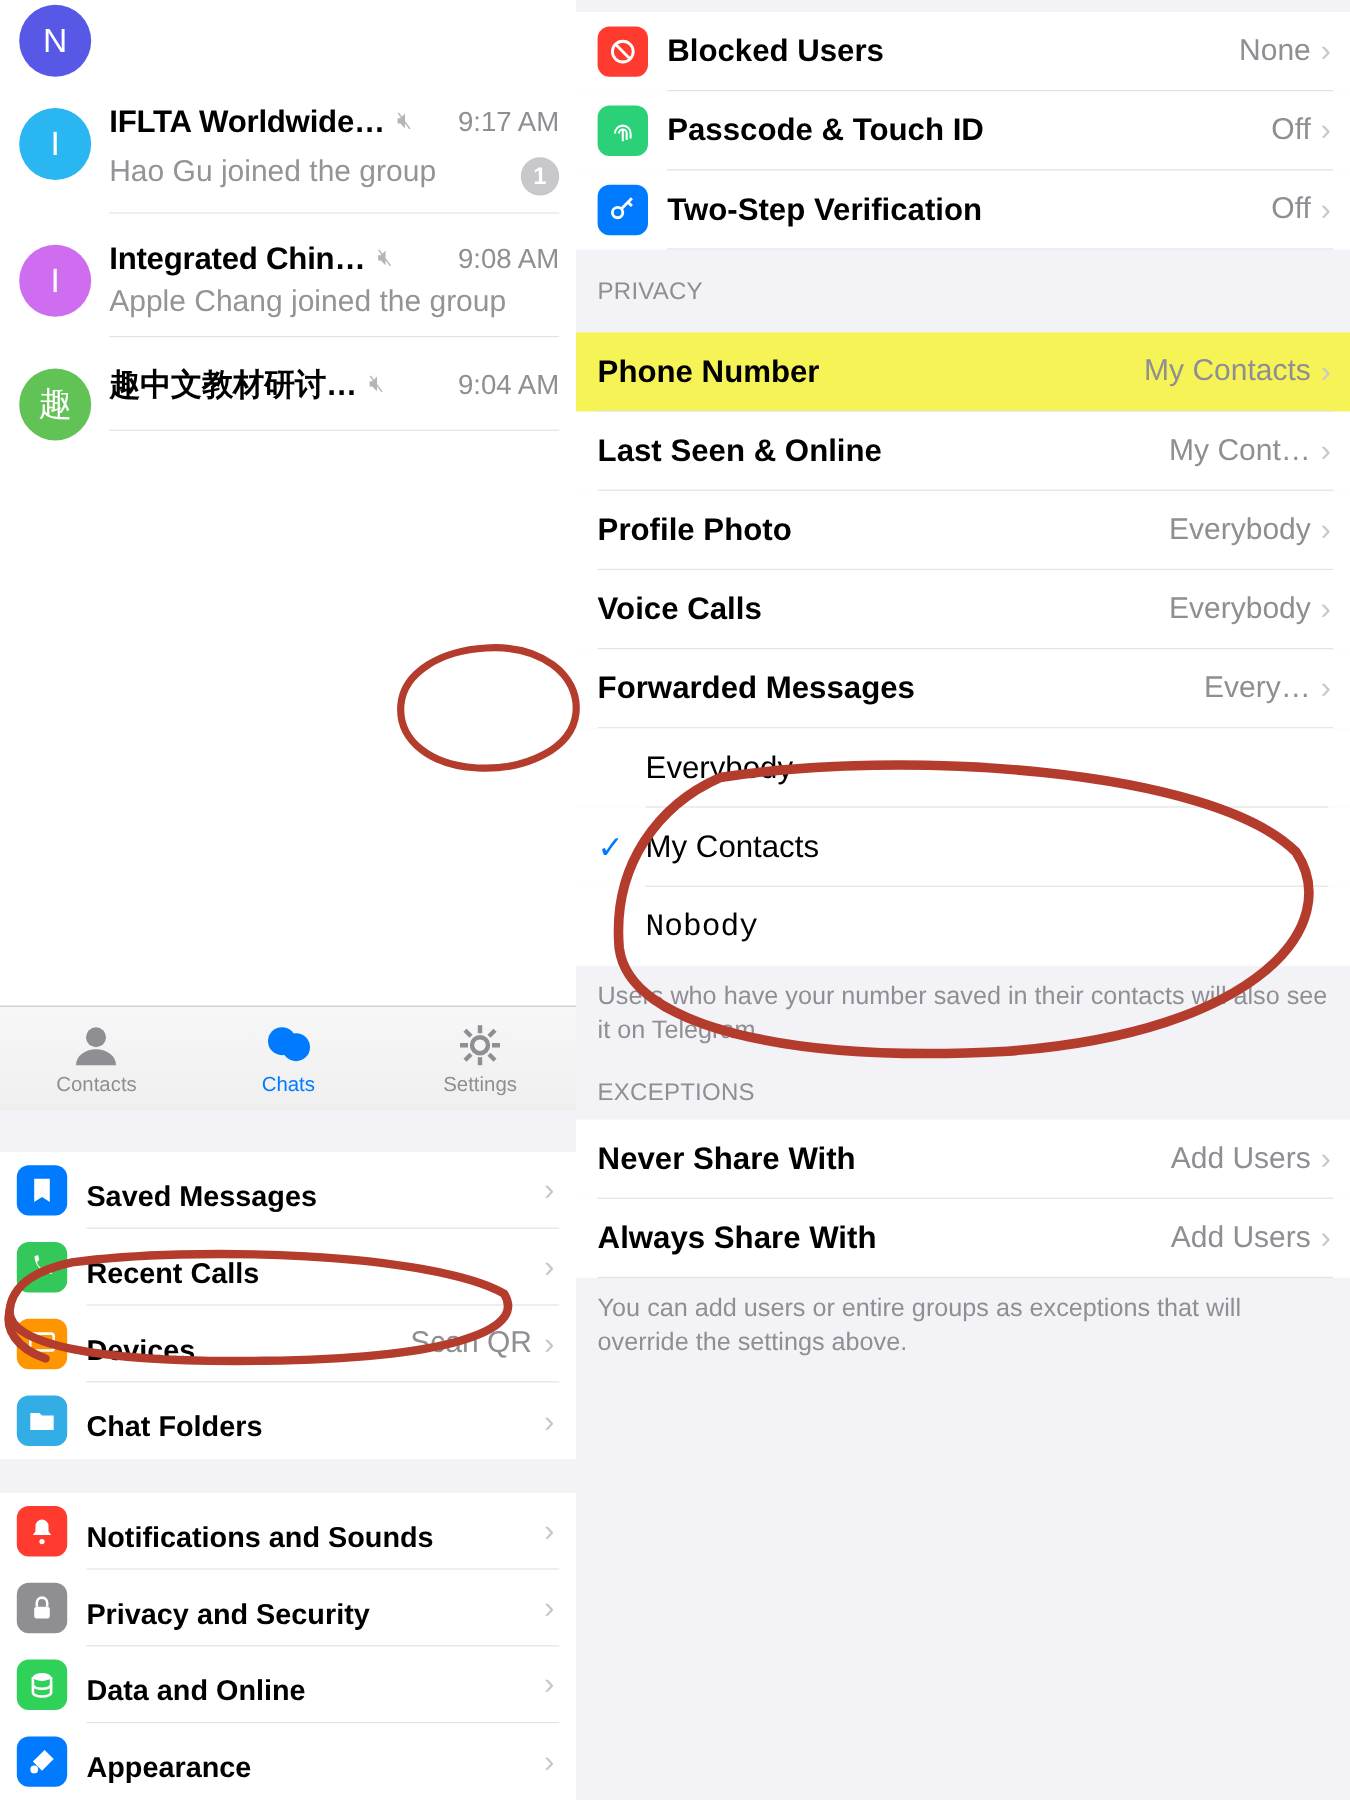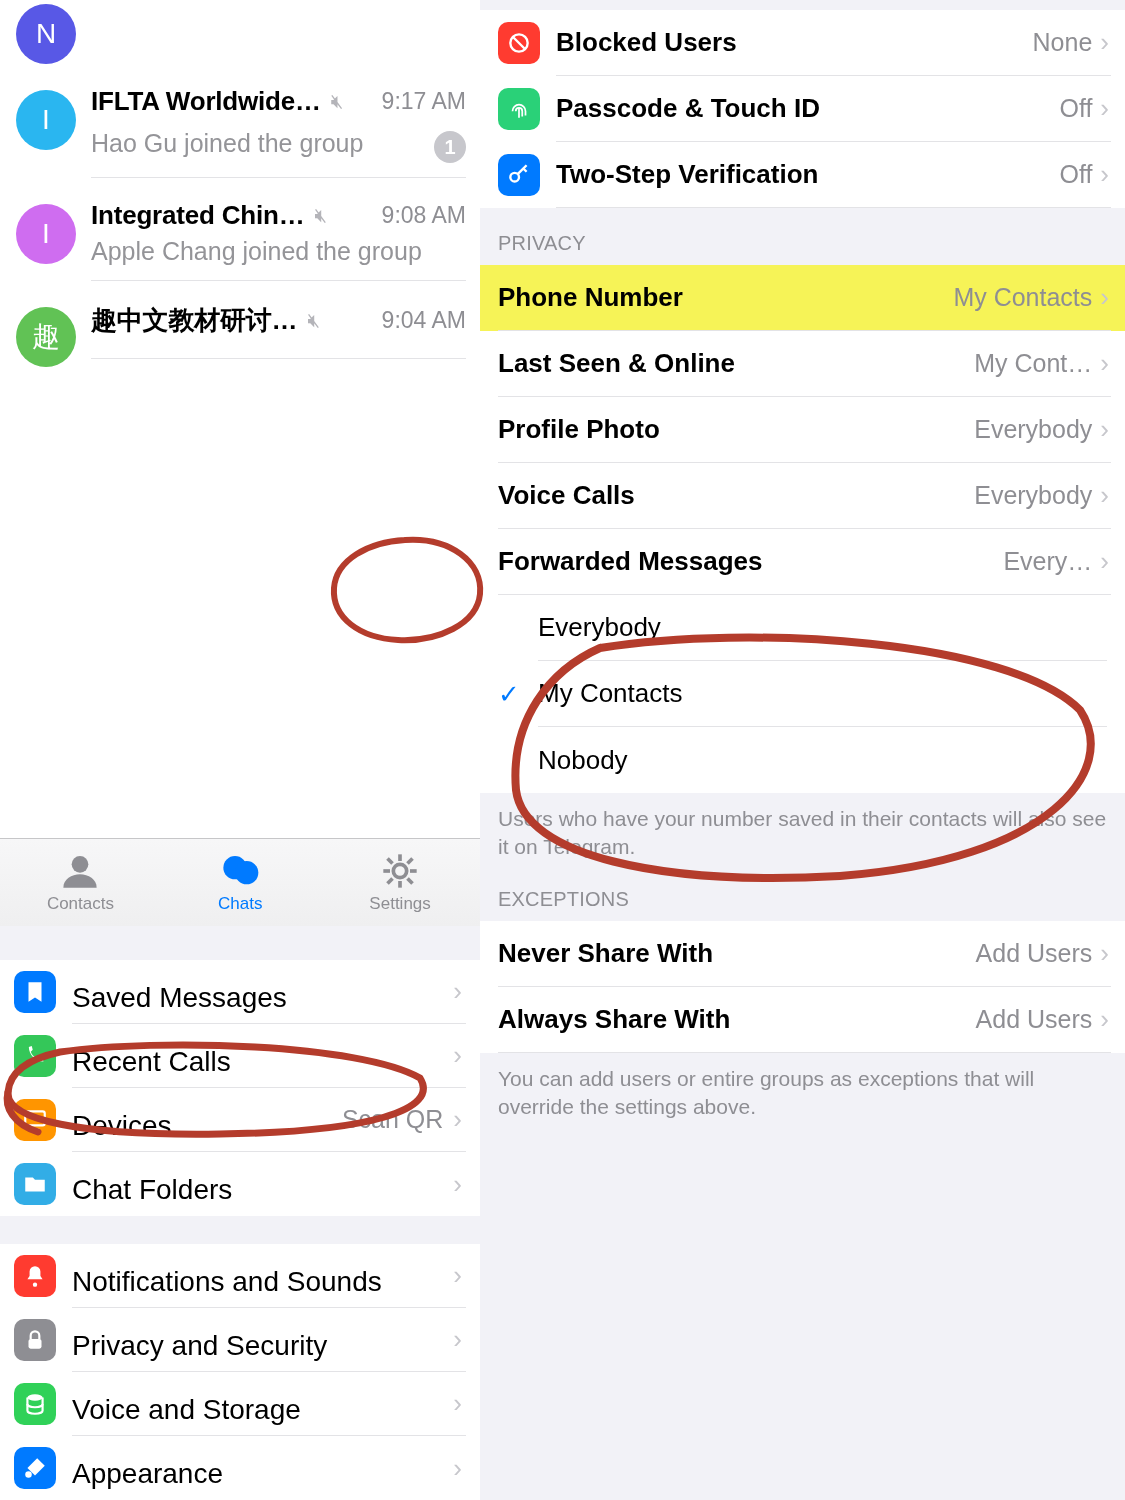--- a/index.html
+++ b/index.html
@@ -82,21 +82,21 @@
   .srow .iconbox {
     width:42px; height:42px; border-radius:10px;
     display:flex; align-items:center; justify-content:center; flex:0 0 42px;
   }
   .srow .iconbox svg { width:26px; height:26px; fill:#fff; }
   .srow .inner {
     margin-left:16px; flex:1; display:flex; align-items:center;
     border-bottom:1px solid var(--sep-light); height:64px;
   }
   .srow:last-child .inner { border-bottom:none;align-items:center; }
-  .srow .label { font-size:28px; font-weight:400;margin-top:12px; }
+  .srow .label { font-size:24px; font-weight:700;margin-top:12px; }
   .srow .value { font-size:25px; color:var(--text-secondary); margin-right:10px; }
   .srow .chev { color:var(--chevron); font-size:26px; margin-right:4px; }
   .gap { height: 28px; background: var(--bg-gray); }
 
   .section-head {
     font-size:20px; color:var(--text-secondary); font-weight:500;
     padding: 24px 18px 10px 18px; letter-spacing:0.2px;
   }
   .section-foot {
     font-size:21px; color:var(--text-secondary);
@@ -117,30 +117,30 @@
     margin-left:16px; flex:1; display:flex; align-items:center;
     border-bottom:1px solid var(--sep-light); height:66px;
   }
   .rrow .label { font-size:26px; font-weight:600; }
   .rrow .value { font-size:25px; color:var(--text-secondary); margin-right:8px; white-space:nowrap;}
   .rrow .chev { color:var(--chevron); font-size:26px; margin-right:2px;}
   .rrow.noicon .inner { margin-left:0; }
   .rrow.noicon { padding-left:18px; }
   .rrow.noicon .label { font-weight:600; }
 
-  .right .hl { background: var(--highlight); }
+  .right .hl { background: var(--highlight); margin-top: 12px; }
 
   .check-row {
     background:#fff; display:flex; align-items:center; height:66px;
     padding-left: 18px; padding-right:18px;
   }
   .check-row .tick { width:40px; color:var(--blue); font-size:26px; }
   .check-row .opt { flex:1; font-size:26px; font-weight:500;
     border-bottom:1px solid var(--sep-light); height:66px; display:flex; align-items:center;}
-  .check-row:last-of-type .opt { border-bottom:none; }
+  .check-row:last-of-type .opt { border-bottom:none;font-family:Liberation Mono, monospace; }
 
   
   .bg-red    { background:#ff3b30; }
   .bg-green  { background:#34c759; }
   .bg-blue   { background:#007aff; }
   .bg-orange { background:#ff9500; }
   .bg-teal   { background:#2ad178; }
   .bg-cyan   { background:#32ade6; }
   .bg-gray   { background:#8e8e93; }
   .bg-lime   { background:#30d158; }
@@ -327,21 +327,21 @@
           </div>
           <div class="srow">
       <div class="iconbox bg-lime">
               <svg viewBox="0 0 24 24">
                 <ellipse cx="12" cy="6" rx="7" ry="3"></ellipse>
                 <path d="M5 6v12c0 1.7 3 3 7 3s7-1.3 7-3V6" fill="none" stroke="#fff" stroke-width="2"></path>
                 <path d="M5 12c0 1.7 3 3 7 3s7-1.3 7-3" fill="none" stroke="#fff" stroke-width="2"></path>
               </svg>
             </div>
       <div class="inner">
-        <span class="label">Voice and Storage</span>
+        <span class="label">Data and Online</span>
         <span style="flex:1"></span>
 
         <span class="chev">›</span>
       </div>
           </div>
           <div class="srow">
       <div class="iconbox bg-blue">
               <svg viewBox="0 0 24 24">
                 <path d="M14 3l7 7-9 9-7-7z"></path>
                 <circle cx="6" cy="18" r="3"></circle>

